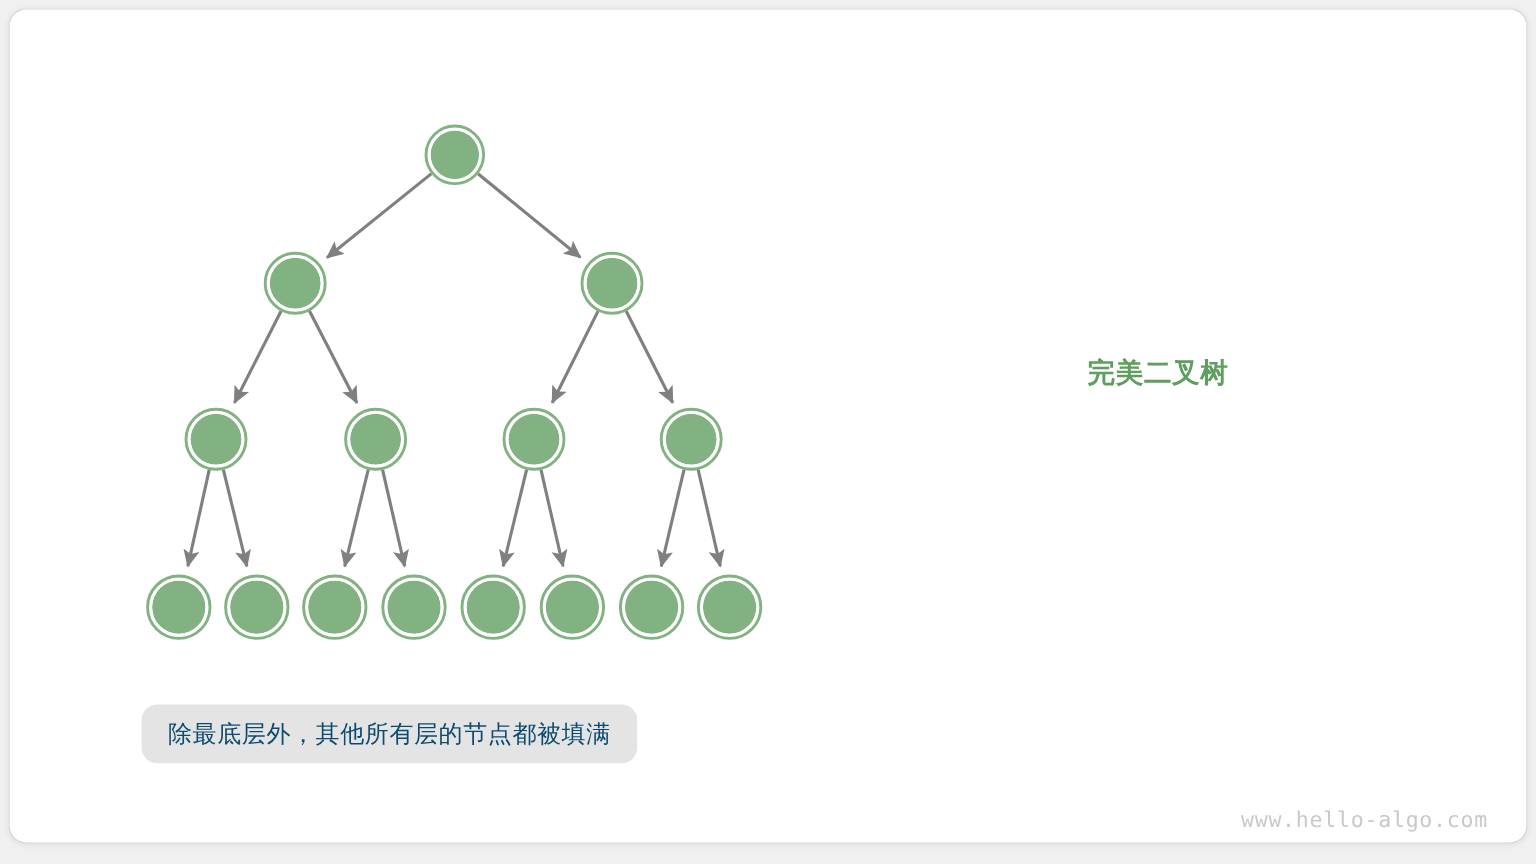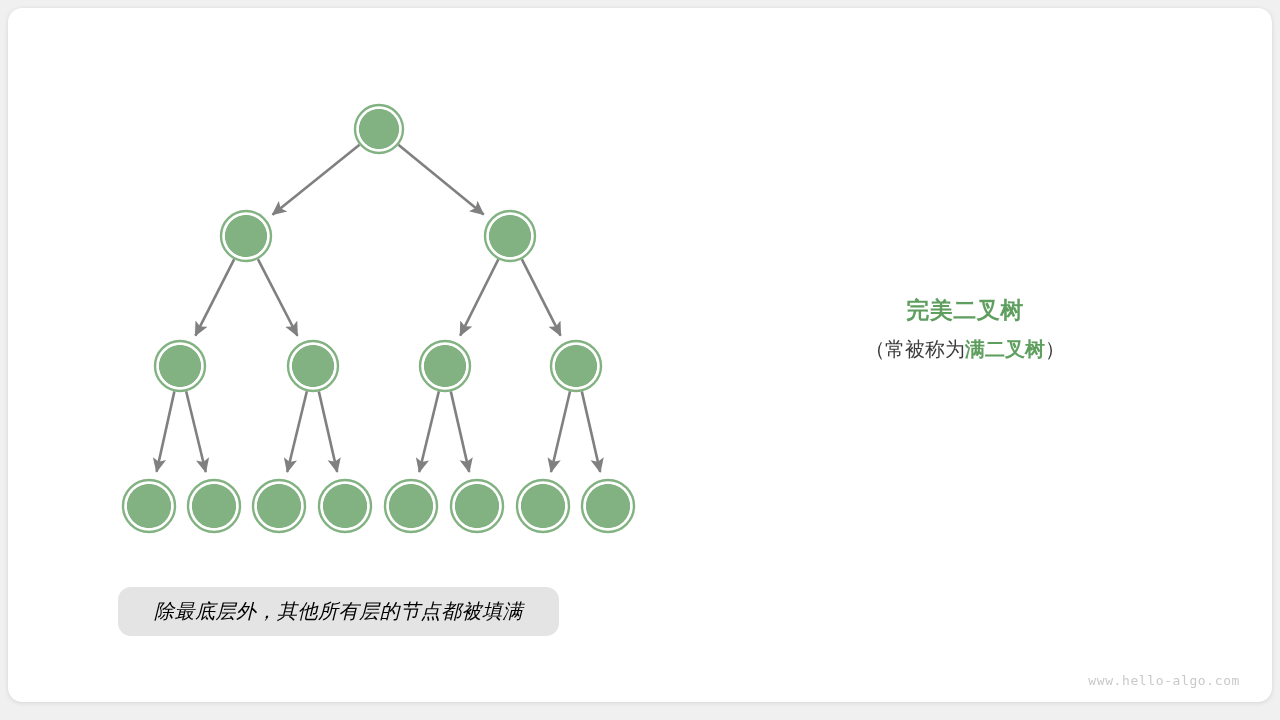--- a/index.html
+++ b/index.html
@@ -64,35 +64,34 @@
     line-height: 42px;
   }
   .label-alt .hl {
     font-weight: bold;
     color: #5e9e5e;
   }
   #caption-pill {
     position: absolute;
     left: 118px;
     top: 587px;
-    padding: 11px 36px;
+    padding: 11px 22px;
     background: #e4e4e4;
     border-radius: 13px;
     font-size: 20px;
-    color: #000000;
+    color: #0c4a6e;
     letter-spacing: 0.5px;
     white-space: nowrap;
-    font-style: italic;
   }
   #watermark {
     position: absolute;
     right: 40px;
     top: 673px;
     font-family: "DejaVu Sans Mono", "Liberation Mono", monospace;
-    font-size: 13px;
+    font-size: 18px;
     color: #c9c9c9;
     letter-spacing: 0.6px;
   }
 </style>
 </head>
 <body>
 
 <div id="canvas">
 
   <div id="card"></div>
@@ -193,20 +192,19 @@
         <g>
           <circle cx="608" cy="506" r="22.2" fill="#82b282"></circle>
           <circle cx="608" cy="506" r="23.4" fill="none" stroke="#ffffff" stroke-width="2.2"></circle>
           <circle cx="608" cy="506" r="26" fill="none" stroke="#82b282" stroke-width="2.4"></circle>
         </g>
       </g>
   </svg>
 
   <div class="label-block">
     <div class="label-title">完美二叉树</div>
-    <div class="label-alt"><span>（常被称为</span><span class="hl">满二叉树</span><span>）</span></div>
   </div>
 
   <div id="caption-pill">除最底层外，其他所有层的节点都被填满</div>
 
   <div id="watermark">www.hello-algo.com</div>
 
 </div>
 
 </body></html>

